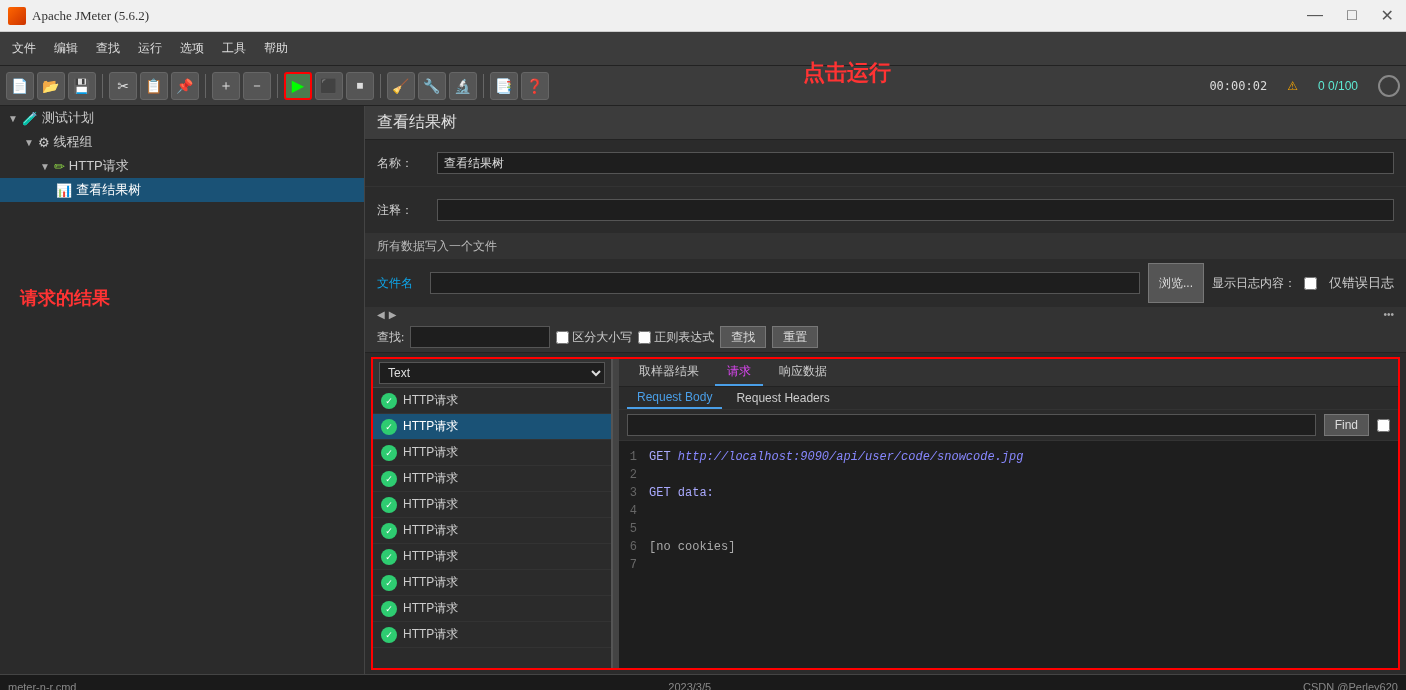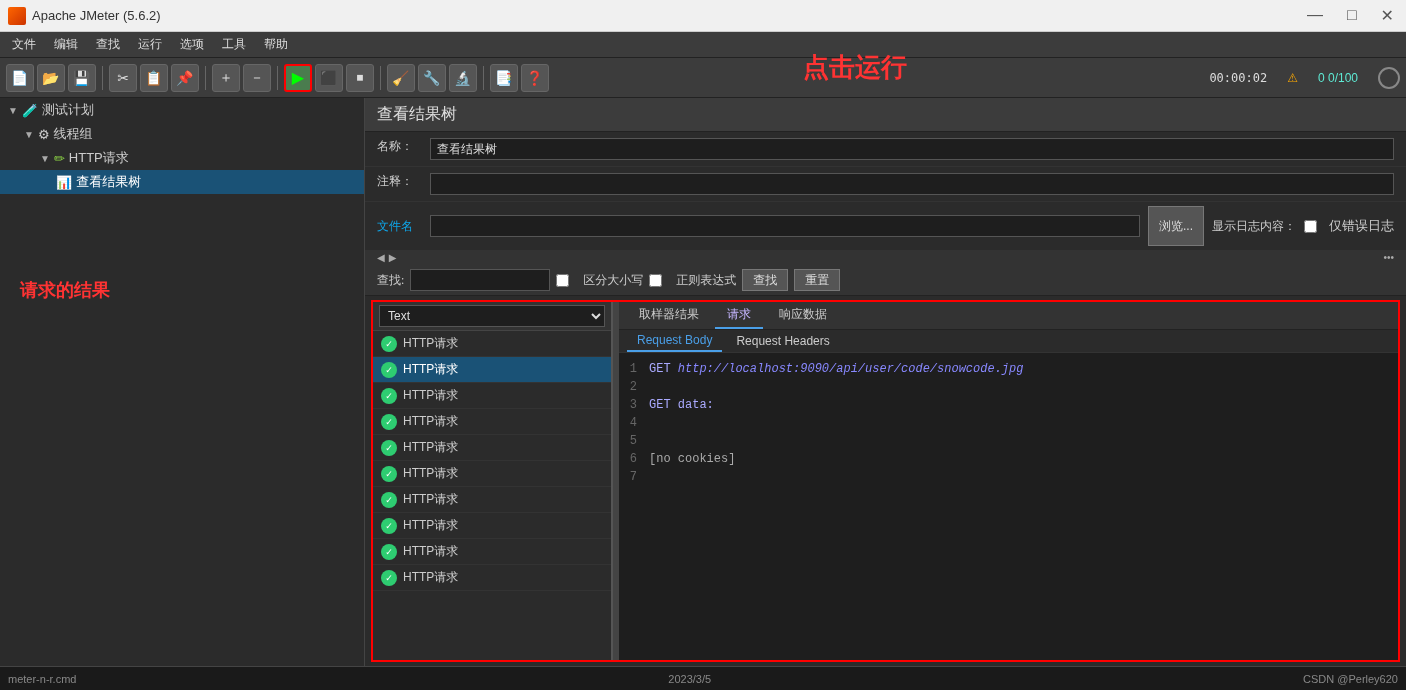--- a/index.html
+++ b/index.html
@@ -25,33 +25,33 @@
       border-bottom: 1px solid #ccc;
     }
     .title-bar-icon {
       width: 18px;
       height: 18px;
       margin-right: 6px;
       background: linear-gradient(135deg, #ff6600, #cc3300);
       border-radius: 2px;
       display: inline-block;
     }
-    .title-bar-title { flex: 1; }
+    .title-bar-title { flex: 1; font-family: Liberation Serif, serif; }
     .title-bar-controls {
       display: flex;
       gap: 16px;
       font-size: 16px;
       color: #555;
     }
     .title-btn { cursor: pointer; padding: 0 4px; }
 
     
     .menu-bar {
       background: #3c3c3c;
-      height: 26px;
+      height: 34px;
       display: flex;
       align-items: center;
       padding: 0 4px;
       gap: 2px;
       border-bottom: 1px solid #222;
     }
     .menu-item {
       color: #ddd;
       padding: 2px 8px;
       cursor: pointer;
@@ -122,21 +122,21 @@
       border-radius: 50%;
       border: 2px solid #888;
       display: inline-block;
     }
     .annotation-run {
       position: absolute;
       top: -8px;
       left: 50%;
       transform: translateX(100px);
       color: #ff3333;
-      font-size: 26px;
+      font-size: 22px;
       font-weight: bold;
       pointer-events: none;
     }
 
     
     .main-layout {
       display: flex;
       height: calc(690px - 32px - 26px - 40px - 24px);
     }
 
@@ -185,22 +185,23 @@
       background: #3c3c3c;
       padding: 6px 12px;
       font-size: 16px;
       color: #ddd;
       border-bottom: 1px solid #222;
     }
 
     
     .form-row {
       display: flex;
-      padding: 6px 12px;
-      gap: 8px;
+      align-items: center;
+      padding: 12px 12px;
+      gap: 15px;
       border-bottom: 1px solid #333;
     }
     .form-label {
       color: #ccc;
       min-width: 45px;
       font-size: 12px;
     }
     .form-input {
       flex: 1;
       background: #1e1e1e;
@@ -267,21 +268,21 @@
     .search-label { color: #ccc; font-size: 12px; font-family: Liberation Serif, serif; }
     .search-input {
       background: #1e1e1e;
       border: 1px solid #555;
       color: #ddd;
       padding: 2px 6px;
       width: 140px;
       font-size: 12px;
       height: 22px;
     }
-    .search-checkbox-label { color: #ccc; font-size: 12px; display: flex; align-items: center; gap: 14px; }
+    .search-checkbox-label { color: #ccc; font-size: 12px; display: flex; align-items: center; gap: 3px; }
     .search-btn {
       background: #555;
       border: 1px solid #777;
       color: #ddd;
       padding: 2px 10px;
       font-size: 12px;
       cursor: pointer;
       height: 22px;
     }
     .reset-btn {
@@ -380,21 +381,21 @@
       gap: 4px;
     }
     .detail-tab {
       padding: 4px 12px;
       cursor: pointer;
       font-size: 12px;
       color: #ccc;
       border-bottom: 2px solid transparent;
     }
     .detail-tab.active {
-      color: #c4b5fd;
+      color: #d946ef;
       border-bottom: 2px solid #4a9fe8;
     }
     .sub-tabs {
       display: flex;
       align-items: center;
       background: #2b2b2b;
       border-bottom: 1px solid #333;
       padding: 0 8px;
       gap: 4px;
     }
@@ -571,20 +572,23 @@
     <div class="form-row">
       <span class="form-label">名称：</span>
       <input class="form-input" type="text" value="查看结果树" style="">
     </div>
 
     <div class="form-row">
       <span class="form-label">注释：</span>
       <input class="form-input" type="text" value="" style="">
     </div>
 
+    <div class="section-title">
+      <span>所有数据写入一个文件</span>
+    </div>
 
     <div class="file-row">
       <span class="file-label">文件名</span>
       <input class="file-input" type="text" value="" style="">
       <button class="browse-btn">浏览...</button>
       <span class="log-label">显示日志内容：</span>
       <input type="checkbox" class="log-checkbox" style="">
       <span>仅错误日志</span>
     </div>
 
@@ -673,20 +677,25 @@
           <span class="detail-tab">取样器结果</span>
           <span class="detail-tab active">请求</span>
           <span class="detail-tab">响应数据</span>
         </div>
 
         <div class="sub-tabs">
           <span class="sub-tab active">Request Body</span>
           <span class="sub-tab">Request Headers</span>
         </div>
 
+        <div class="code-header">
+          <input class="find-input" type="text" value="" style="">
+          <button class="find-btn">Find</button>
+          <input type="checkbox" style="">
+        </div>
 
         <div class="code-area">
           <div class="code-content">
             <div class="code-line">
               <span class="line-num">1</span>
               <span class="line-content">
                 <span class="keyword">GET </span>
                 <span class="url">http://localhost:9090/api/user/code/snowcode.jpg</span>
               </span>
             </div>

